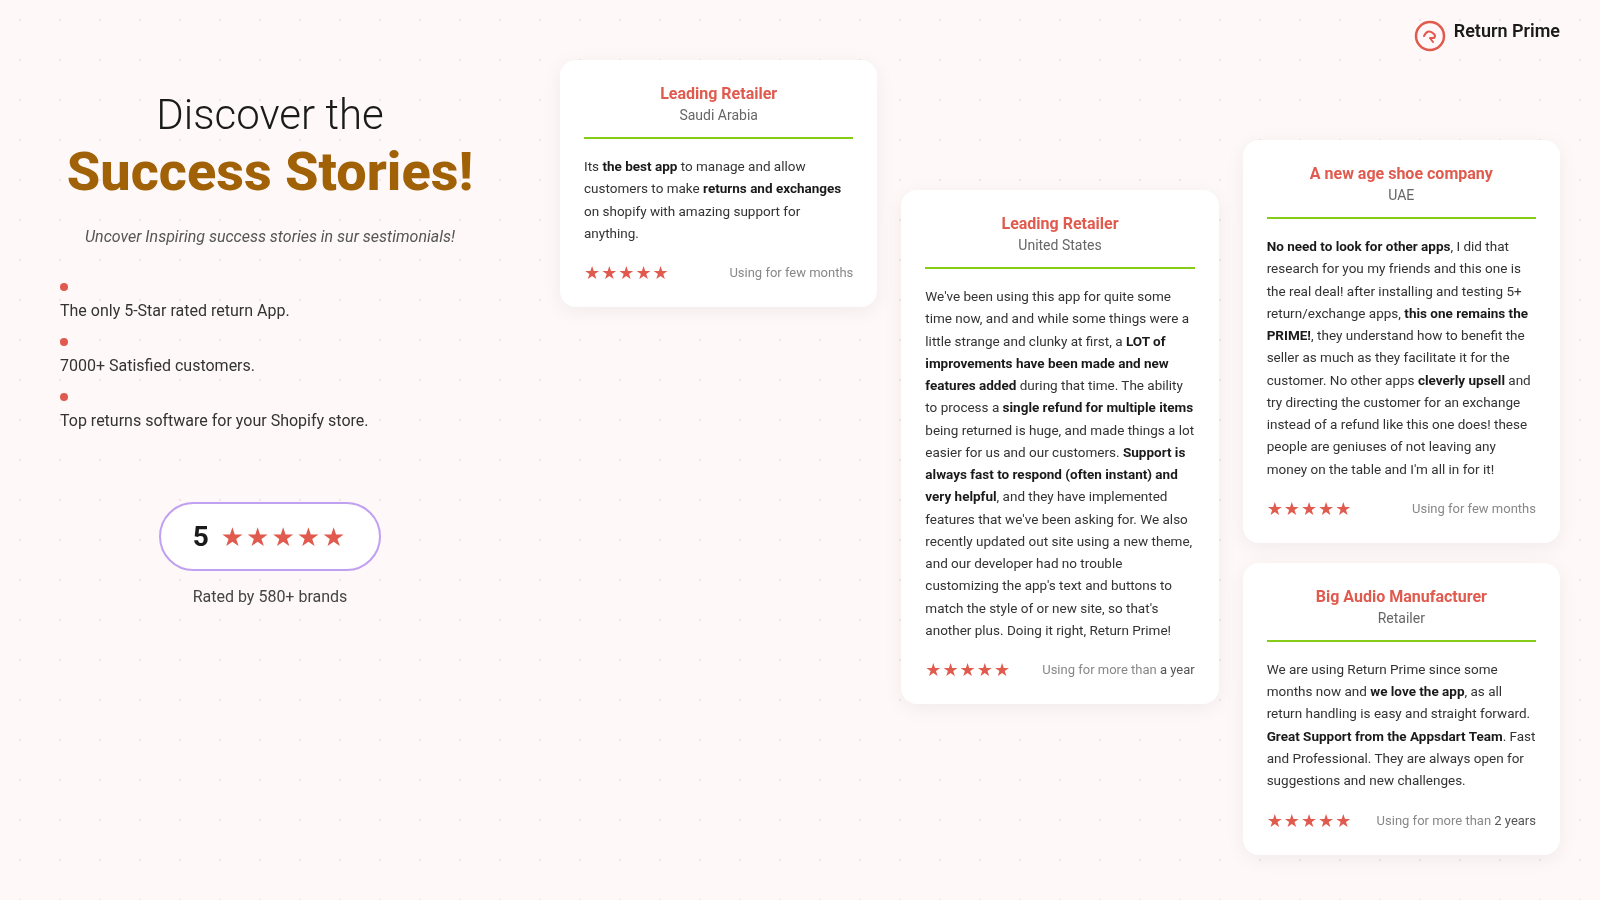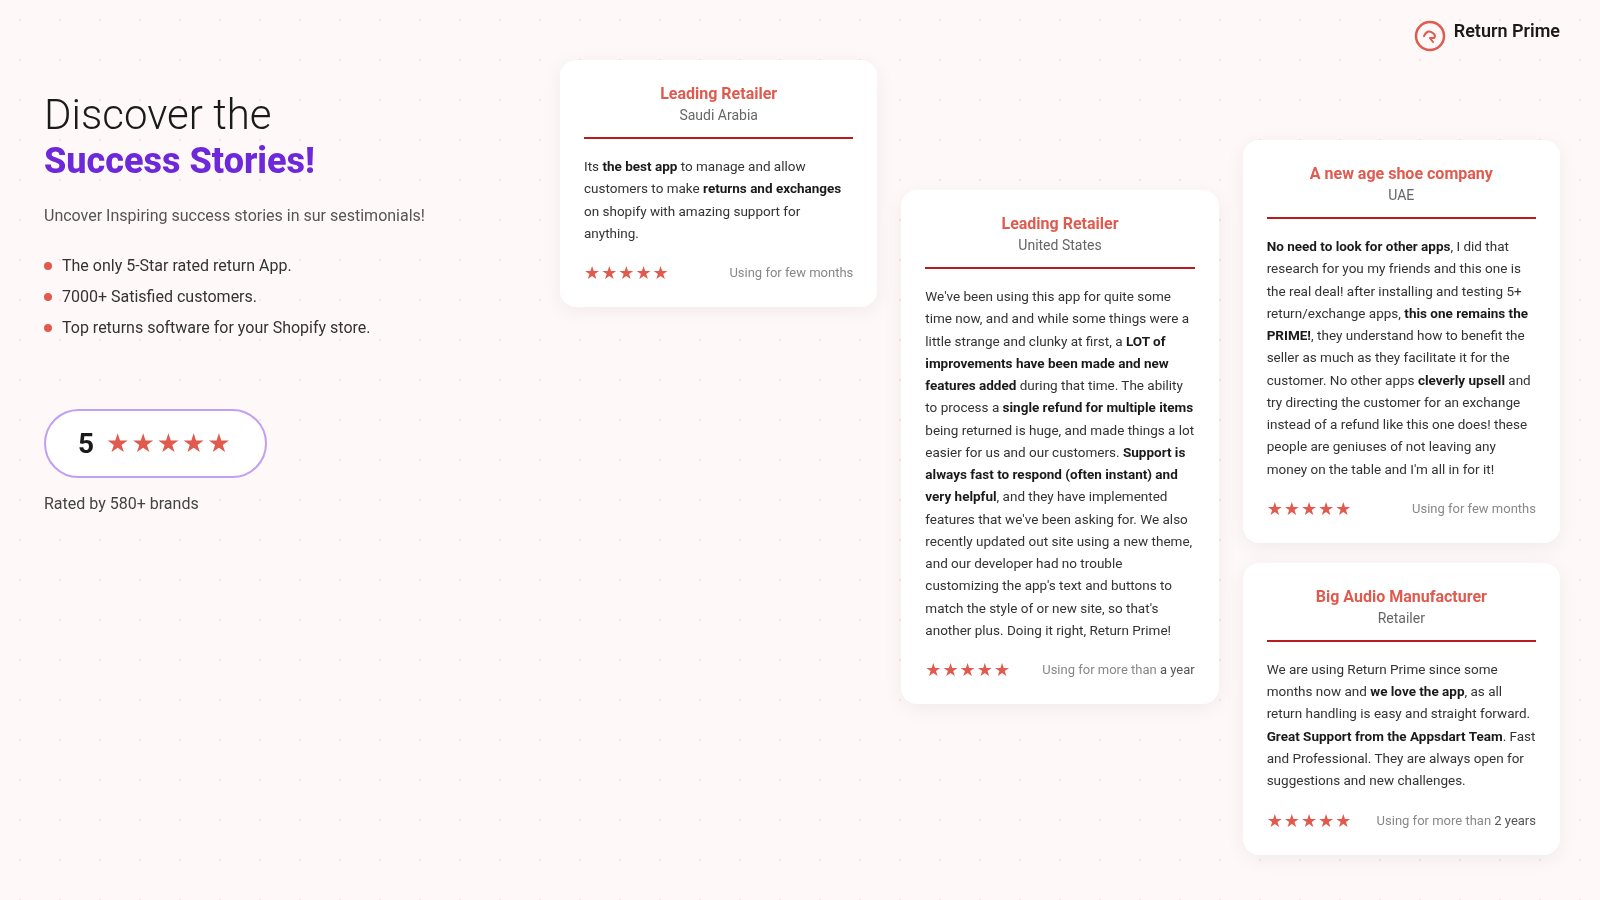--- a/index.html
+++ b/index.html
@@ -38,53 +38,56 @@
     }
     .logo-text {
       font-size: 18px;
       font-weight: 600;
       color: #1a1a1a;
     }
 
     
     .left-panel {
       position: absolute;
-      left: 44px;
+      left: 60px;
       top: 90px;
       width: 420px;
+      text-align: center;
     }
     .discover-text {
       font-size: 42px;
       font-weight: 300;
       color: #1a1a1a;
       line-height: 1.2;
     }
     .success-stories-text {
-      font-size: 36px;
+      font-size: 54px;
       font-weight: 800;
-      color: #6d28d9;
+      color: #a16207;
       line-height: 1.2;
     }
     .subtitle {
       font-size: 16px;
       color: #555;
       margin-top: 20px;
       line-height: 1.5;
+      font-style: italic;
     }
     .bullets {
       margin-top: 28px;
       list-style: none;
     }
     .bullets li {
       font-size: 16px;
       color: #333;
       margin-bottom: 12px;
       display: flex;
       align-items: flex-start;
       gap: 10px;
+      flex-direction: column;
     }
     .bullet-dot {
       width: 8px;
       height: 8px;
       background: #e05a4e;
       border-radius: 50%;
       margin-top: 6px;
       flex-shrink: 0;
     }
 
@@ -140,21 +143,21 @@
     
     .review-card {
       background: white;
       border-radius: 16px;
       padding: 24px;
       box-shadow: 0 4px 20px rgba(0,0,0,0.06);
       position: relative;
     }
 
     .card-header {
-      border-bottom: 2px solid #b91c1c;
+      border-bottom: 2px solid #84cc16;
       padding-bottom: 14px;
       margin-bottom: 16px;
       text-align: center;
     }
     .reviewer-name {
       font-size: 16px;
       font-weight: 700;
       color: #e05a4e;
     }
     .reviewer-location {

